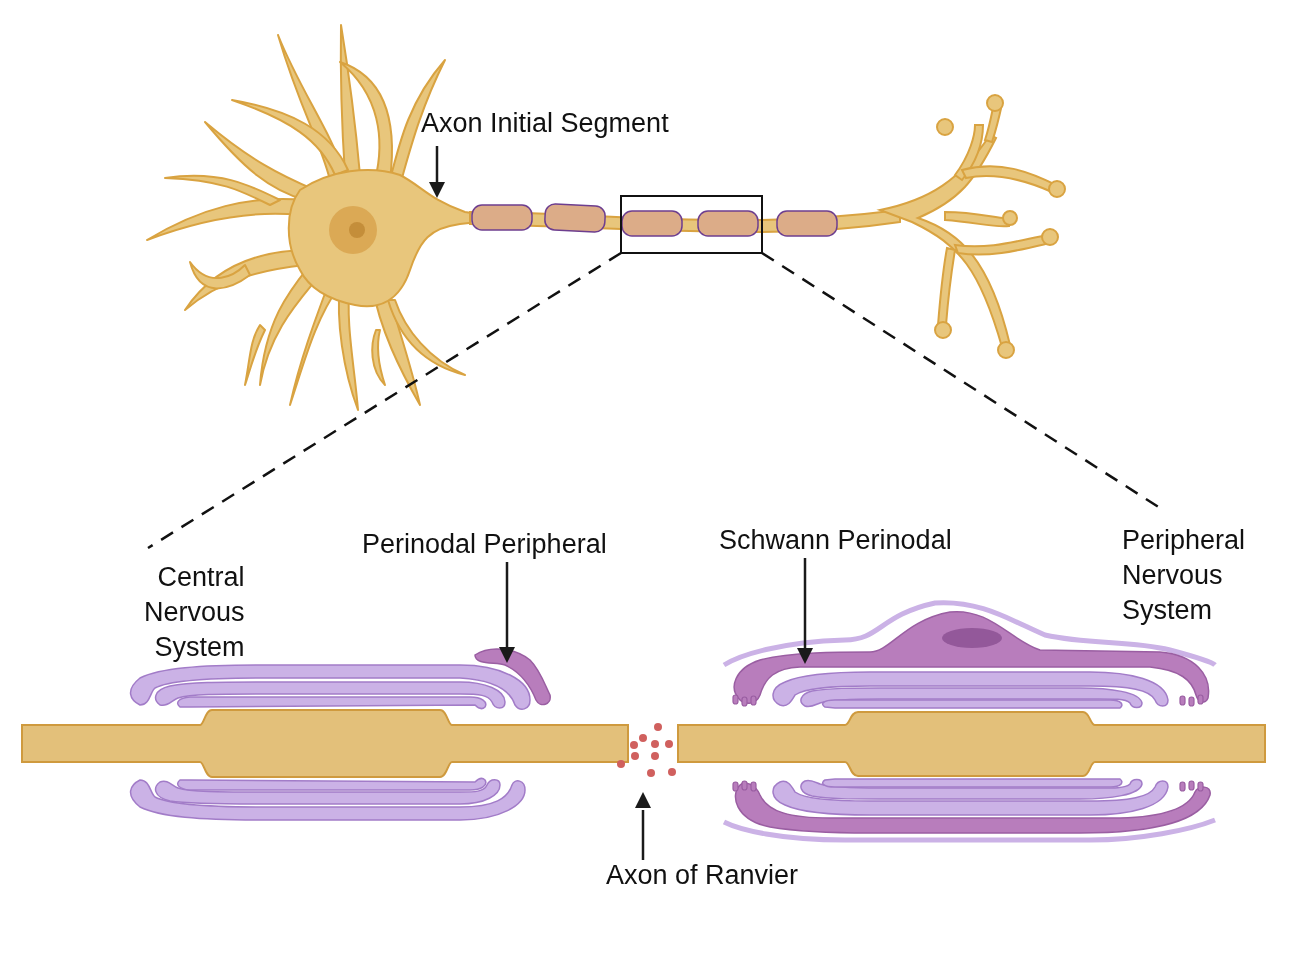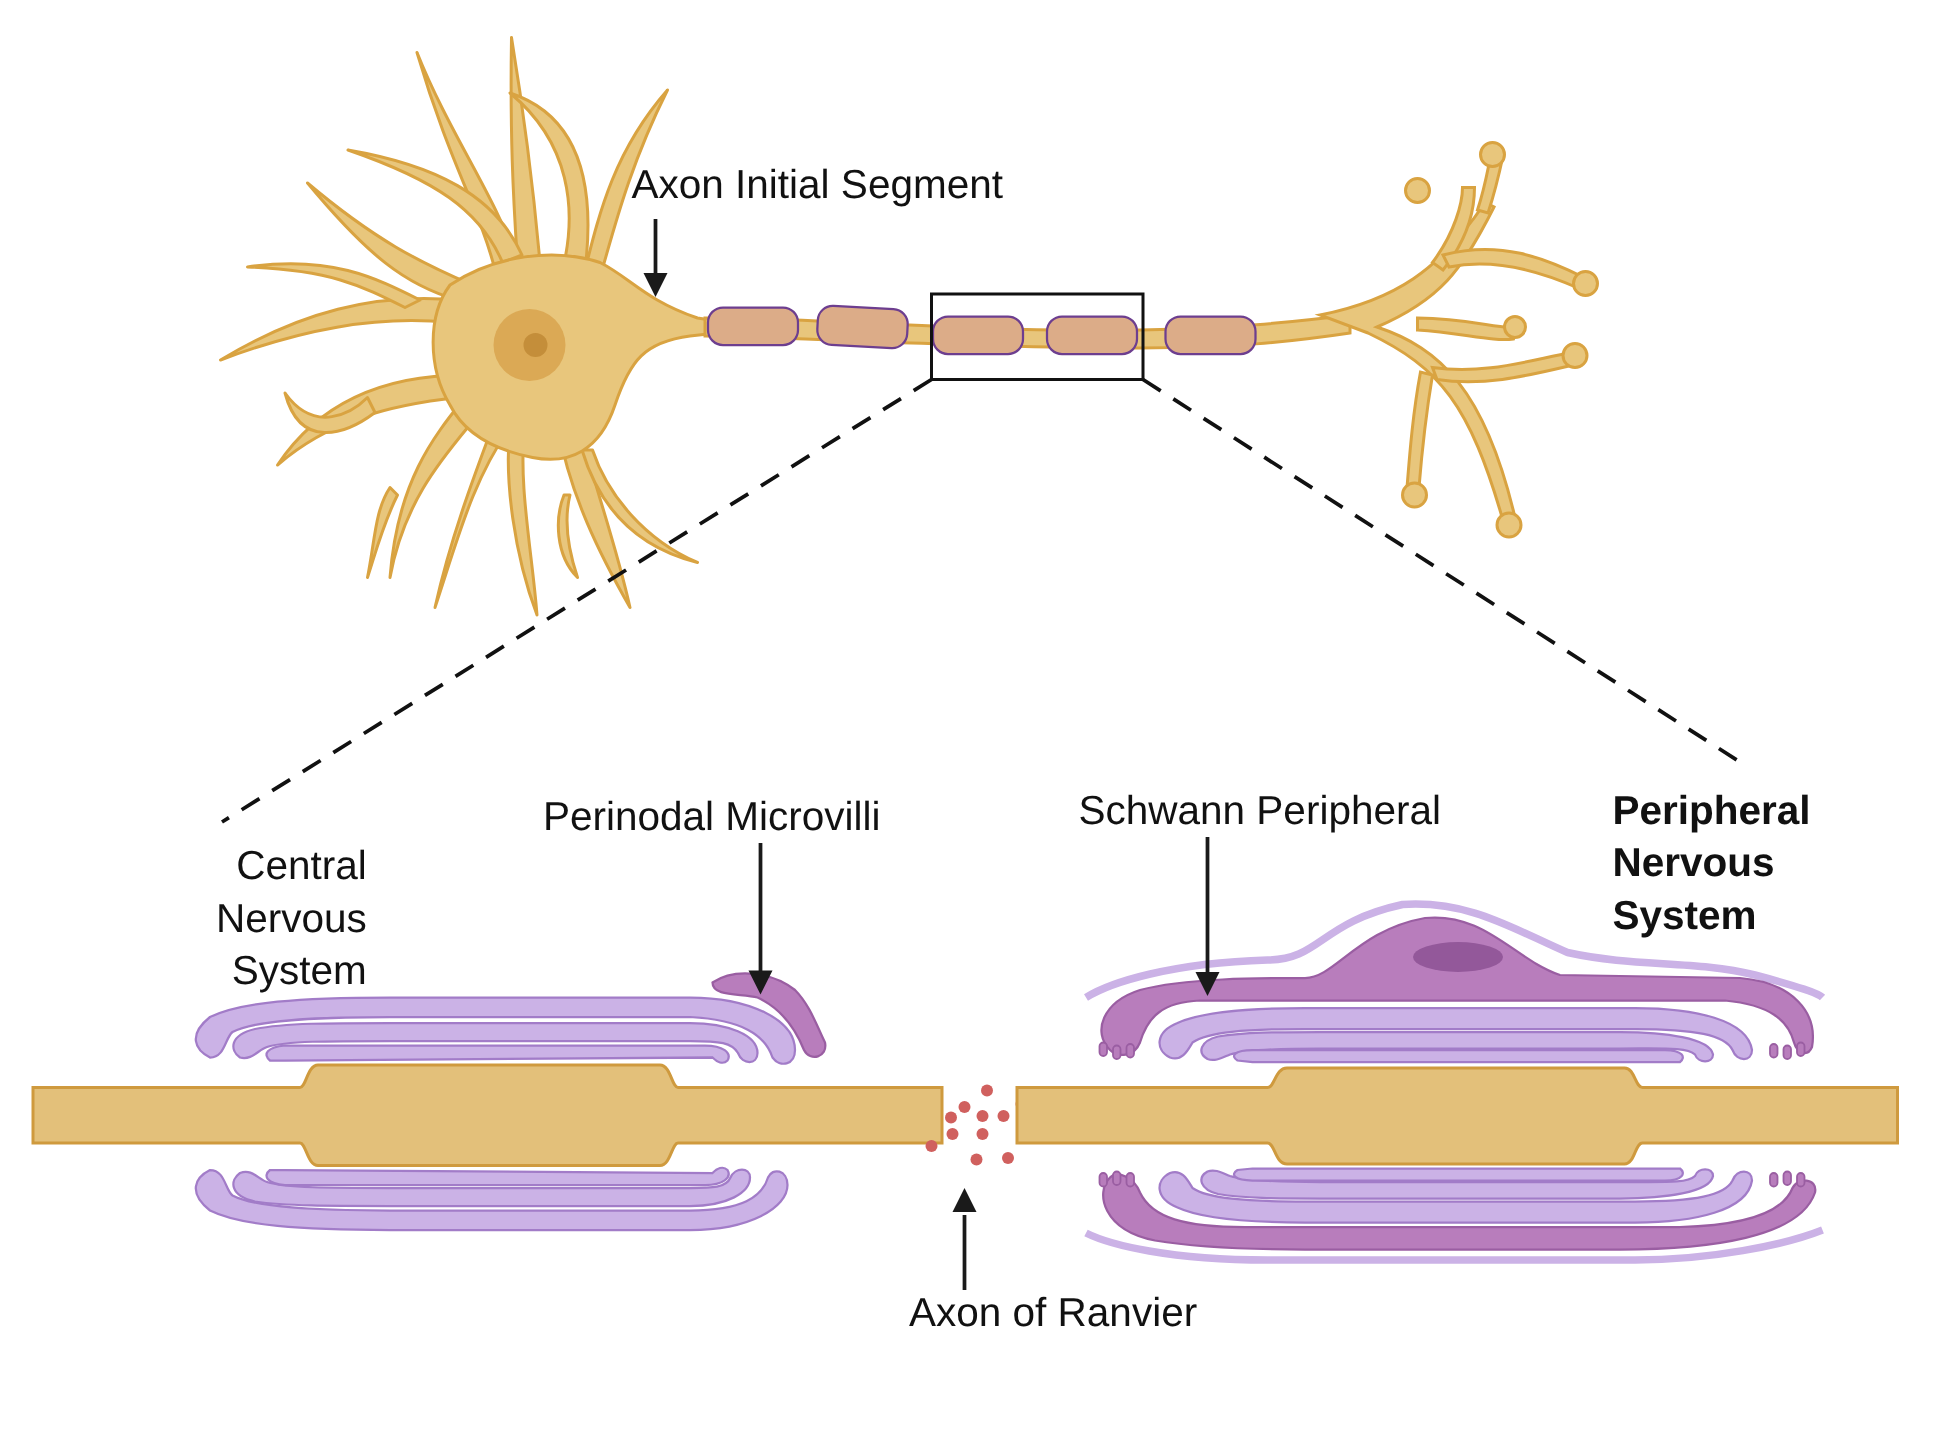--- a/index.html
+++ b/index.html
@@ -150,22 +150,22 @@
         <rect x="1189" y="781" width="5" height="9" rx="2.5"></rect>
         <rect x="1198" y="782" width="5" height="9" rx="2.5"></rect>
   </g>
   <g>
     <line x1="805" y1="558" x2="805" y2="650" stroke="#1a1a1a" stroke-width="2.5"></line>
     <polygon points="797,648 813,648 805,664" fill="#1a1a1a"></polygon>
   </g>
 </svg>
 
   <div class="lbl" style="left:421px;top:106px;">Axon Initial Segment</div>
-  <div class="lbl" style="left:362px;top:527px;">Perinodal Microvilli</div>
+  <div class="lbl" style="left:362px;top:527px;">Perinodal Peripheral</div>
   <div class="lbl" style="left:144px;top:560px;text-align:right;">Central
 Nervous
 System</div>
-  <div class="lbl" style="left:719px;top:523px;">Schwann Peripheral</div>
-  <div class="lbl" style="left:1075px;top:523px;font-weight:bold;">Peripheral
+  <div class="lbl" style="left:719px;top:523px;">Schwann Perinodal</div>
+  <div class="lbl" style="left:1122px;top:523px;">Peripheral
 Nervous
 System</div>
   <div class="lbl" style="left:606px;top:858px;">Axon of Ranvier</div>
 </div>
 
 </body></html>

